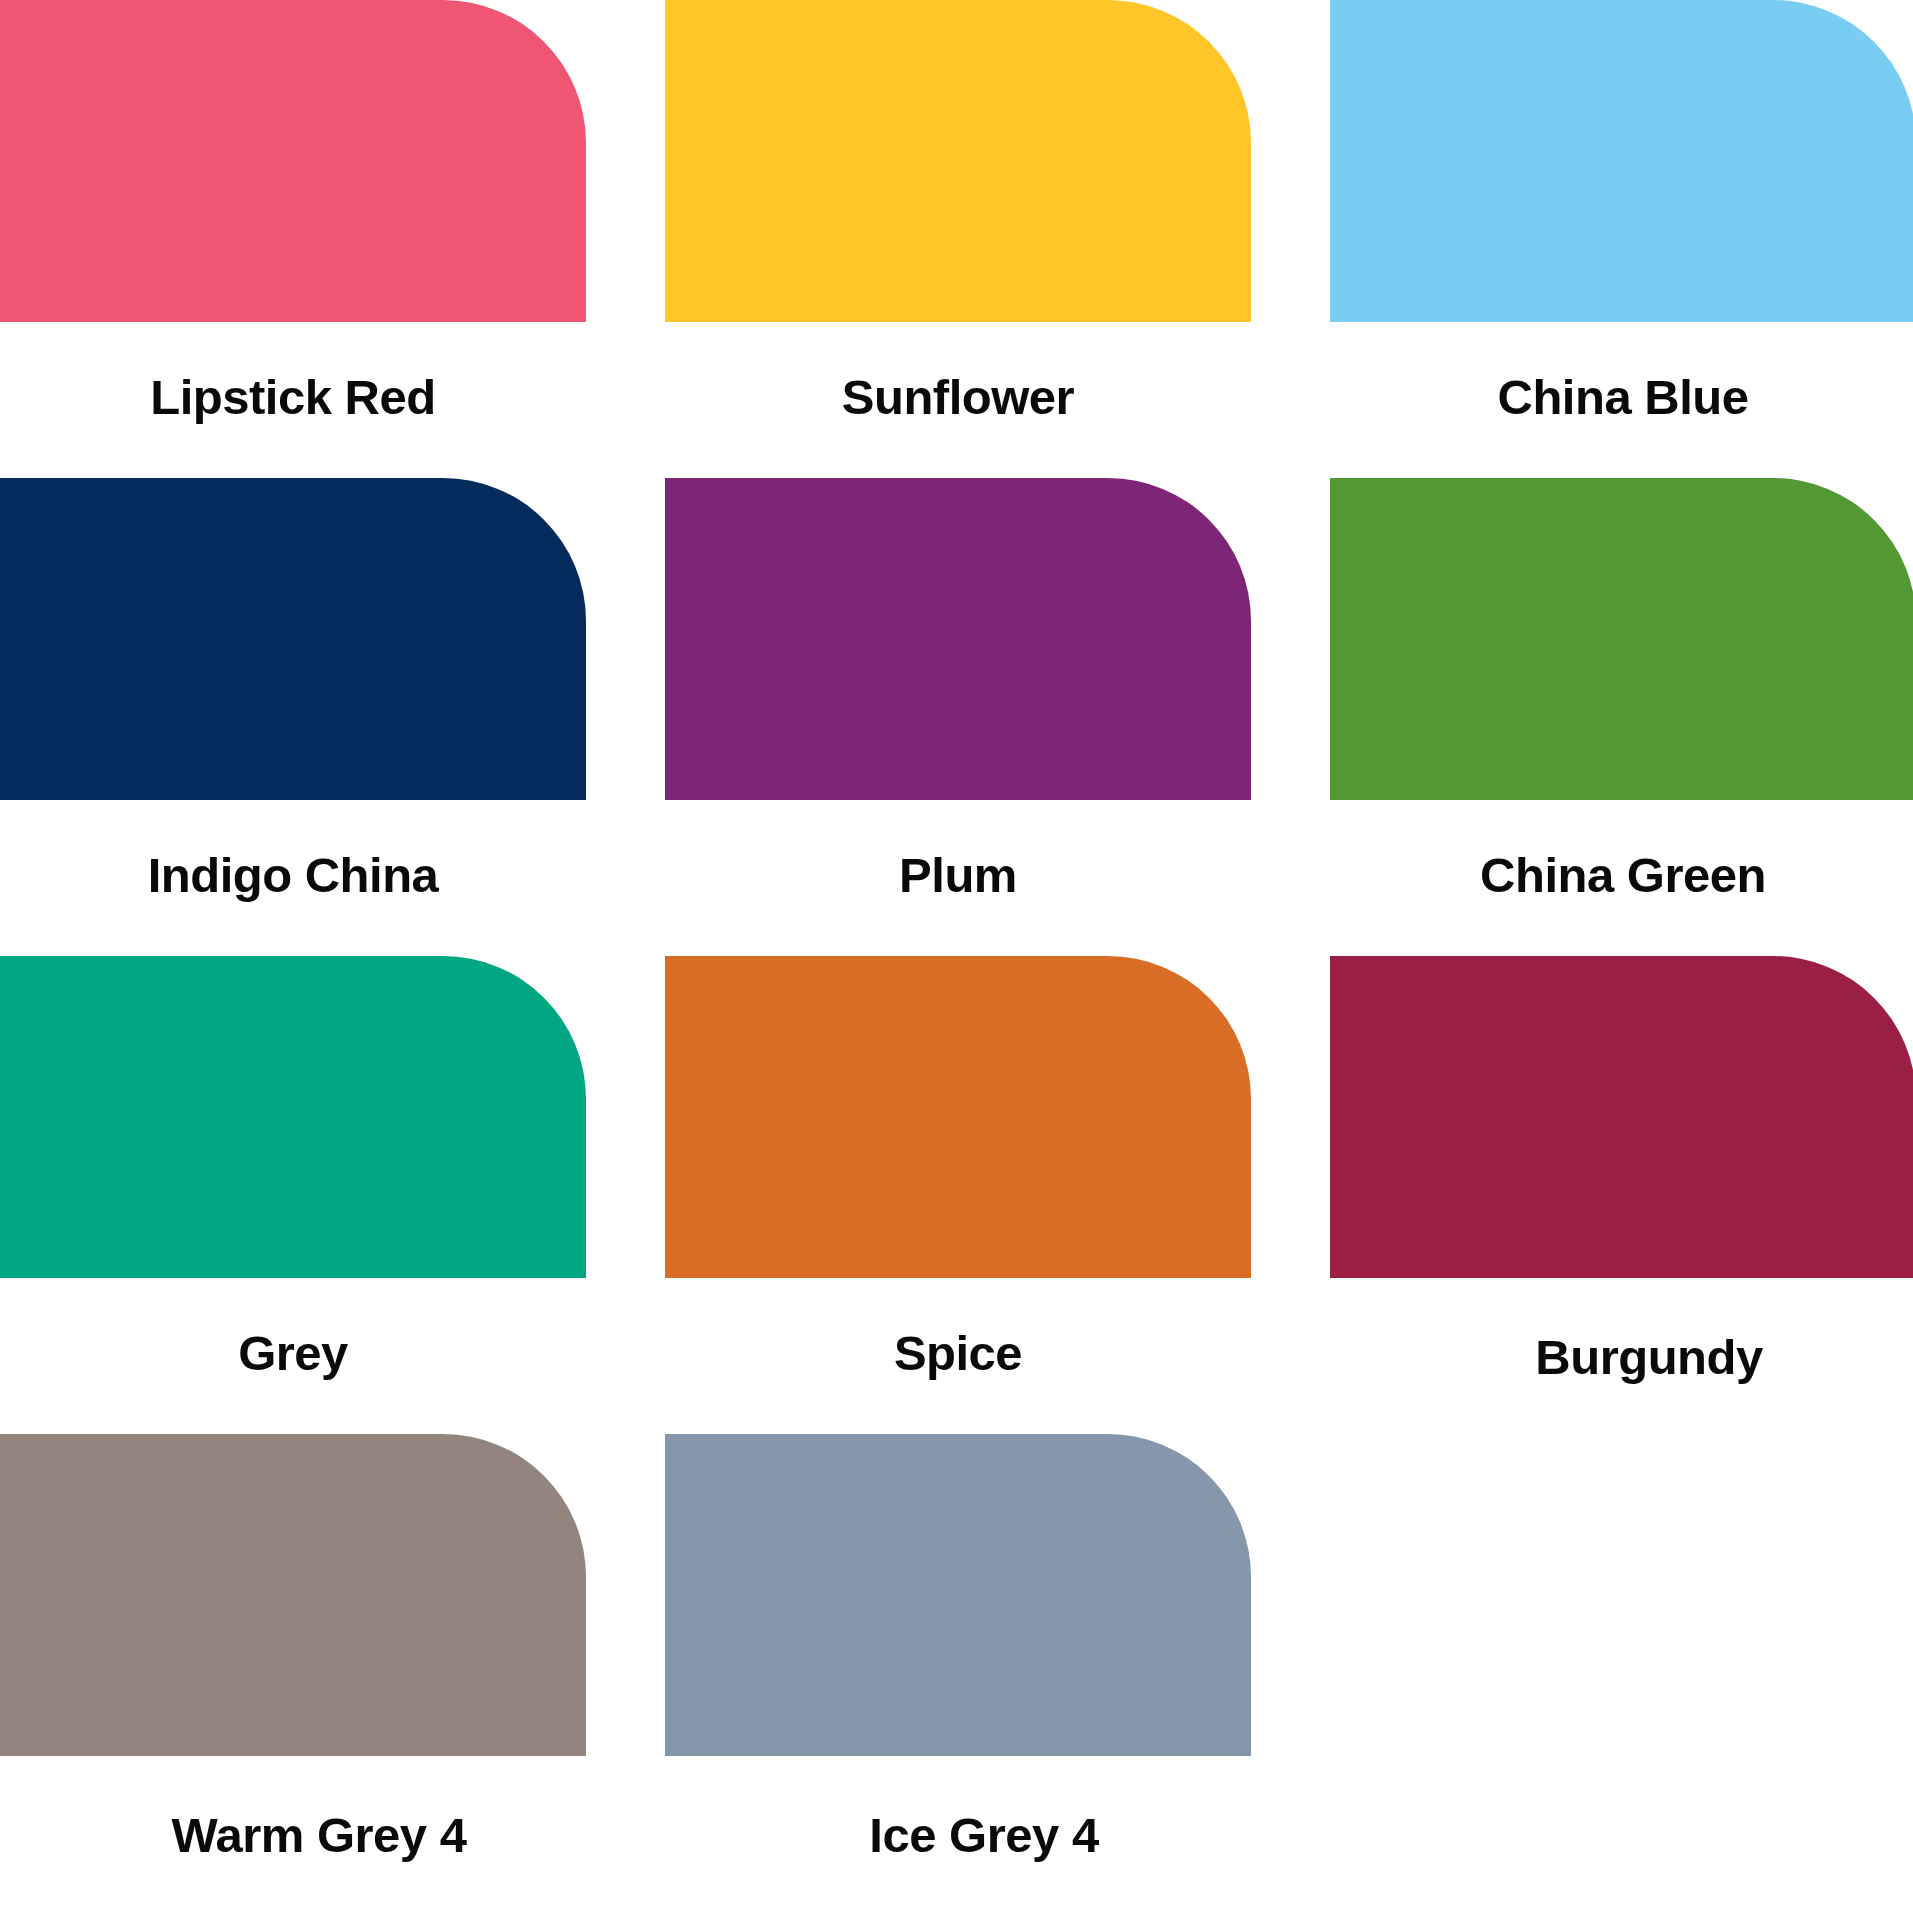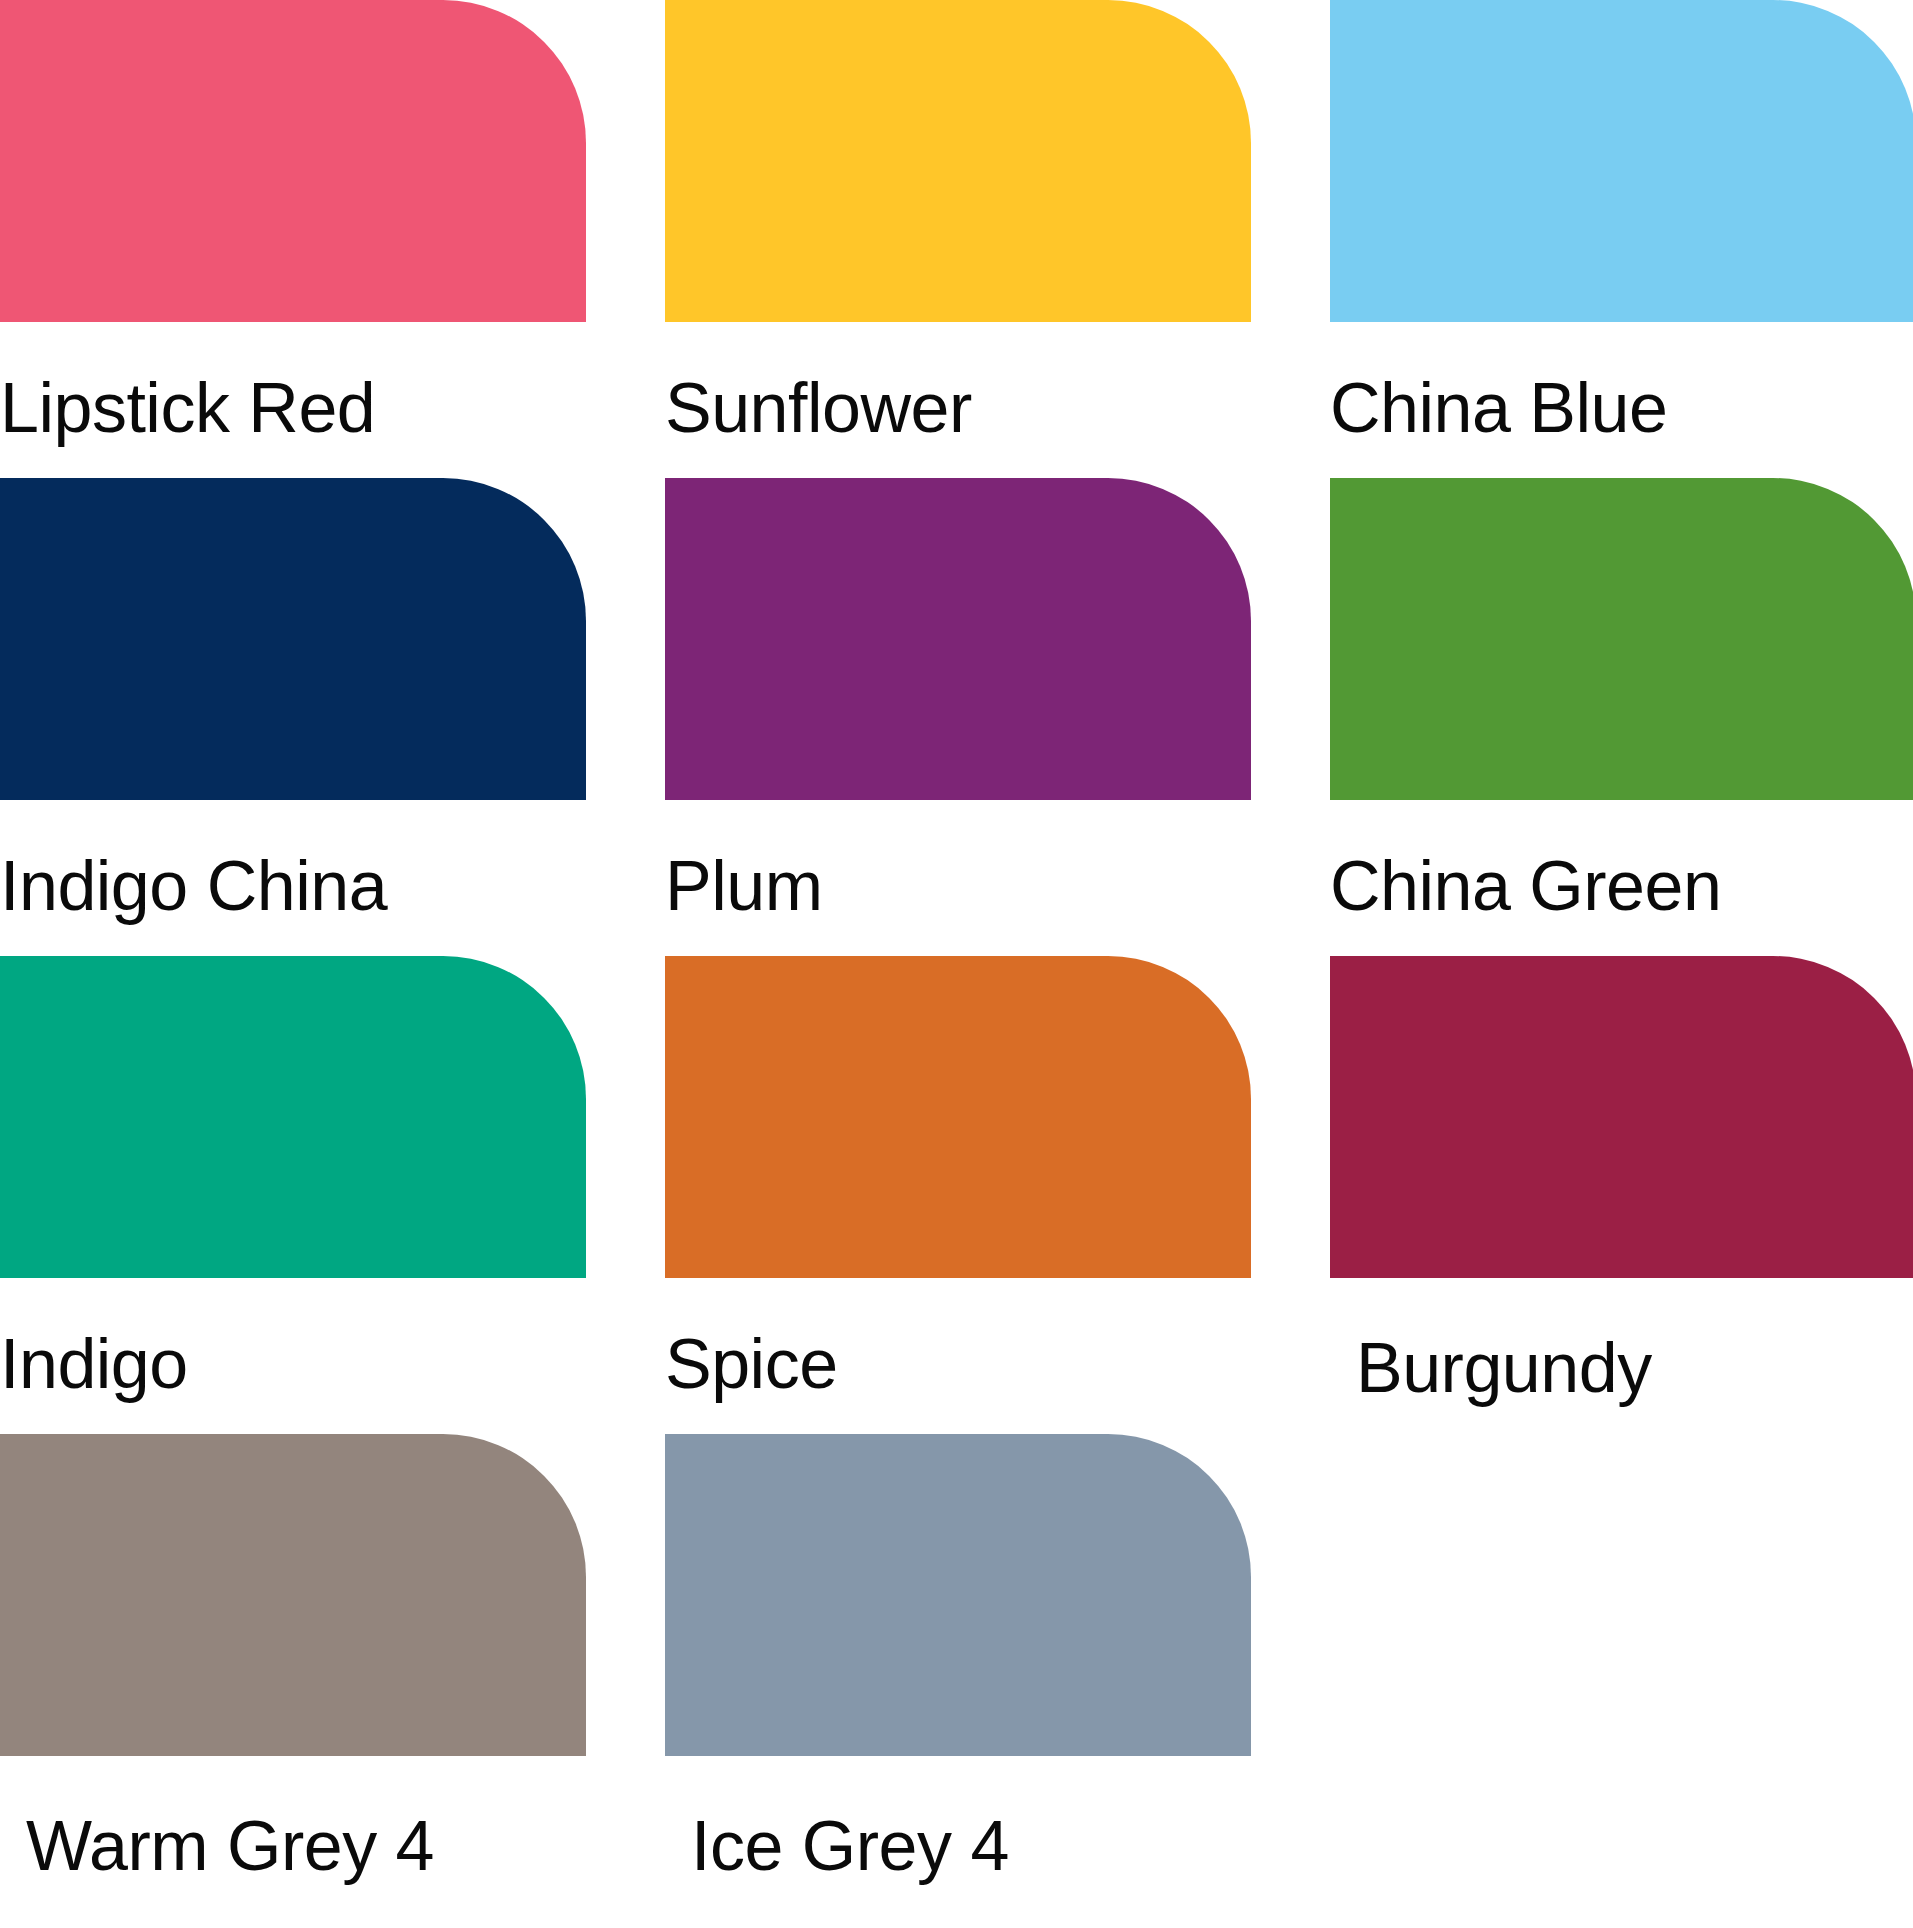--- a/index.html
+++ b/index.html
@@ -43,25 +43,26 @@
     height: 322px;
     border-top-right-radius: 143px;
     flex: 0 0 auto;
   }
 
   
   .row-1 .swatch-chip { height: 322px; }
 
   .swatch-label {
     width: 586px;
-    font-size: 70px;
+    text-align: center;
+    font-size: 49px;
     line-height: 1;
     color: #0a0a0a;
     letter-spacing: -0.5px;
-    font-weight: 400;
+    font-weight: 700;
     margin-top: 51px;
     white-space: nowrap;
   }
 
   
   .row-4 .swatch-label { margin-top: 55px; padding-left: 26px; }
 </style>
 </head>
 <body style="background: rgb(255, 255, 255);">
 
@@ -88,21 +89,21 @@
     <div class="swatch-chip" style="background-color: rgb(125, 37, 118);"></div>
     <div class="swatch-label" style="color: rgb(10, 10, 10);">Plum</div>
   </div>
 
   <div class="swatch-cell row-3">
     <div class="swatch-chip" style="background-color: rgb(82, 153, 52);"></div>
     <div class="swatch-label" style="color: rgb(10, 10, 10);">China Green</div>
   </div>
   <div class="swatch-cell row-3">
     <div class="swatch-chip" style="background-color: rgb(0, 167, 130);"></div>
-    <div class="swatch-label" style="color: rgb(10, 10, 10);">Indigo</div>
+    <div class="swatch-label" style="color: rgb(10, 10, 10);">Grey</div>
   </div>
   <div class="swatch-cell row-3">
     <div class="swatch-chip" style="background-color: rgb(217, 109, 38);"></div>
     <div class="swatch-label" style="color: rgb(10, 10, 10);">Spice</div>
   </div>
 
   <div class="swatch-cell row-4">
     <div class="swatch-chip" style="background-color: rgb(155, 31, 69);"></div>
     <div class="swatch-label" style="color: rgb(10, 10, 10);">Burgundy</div>
   </div>

